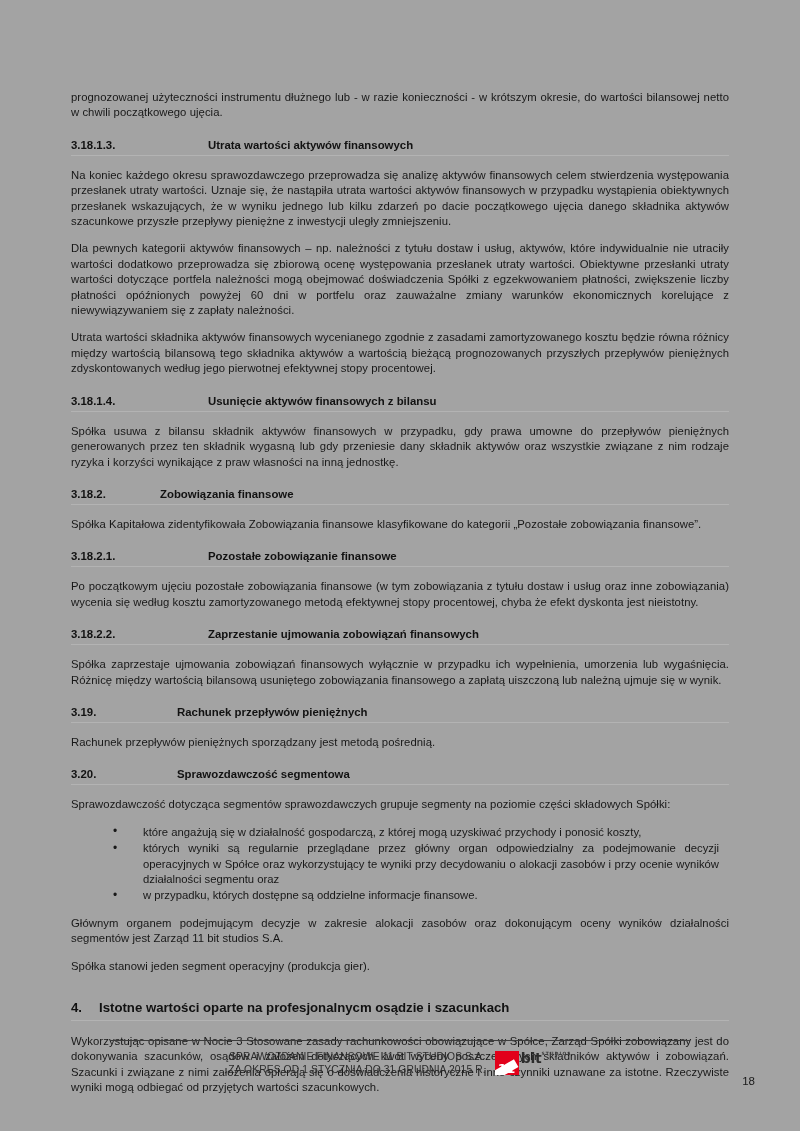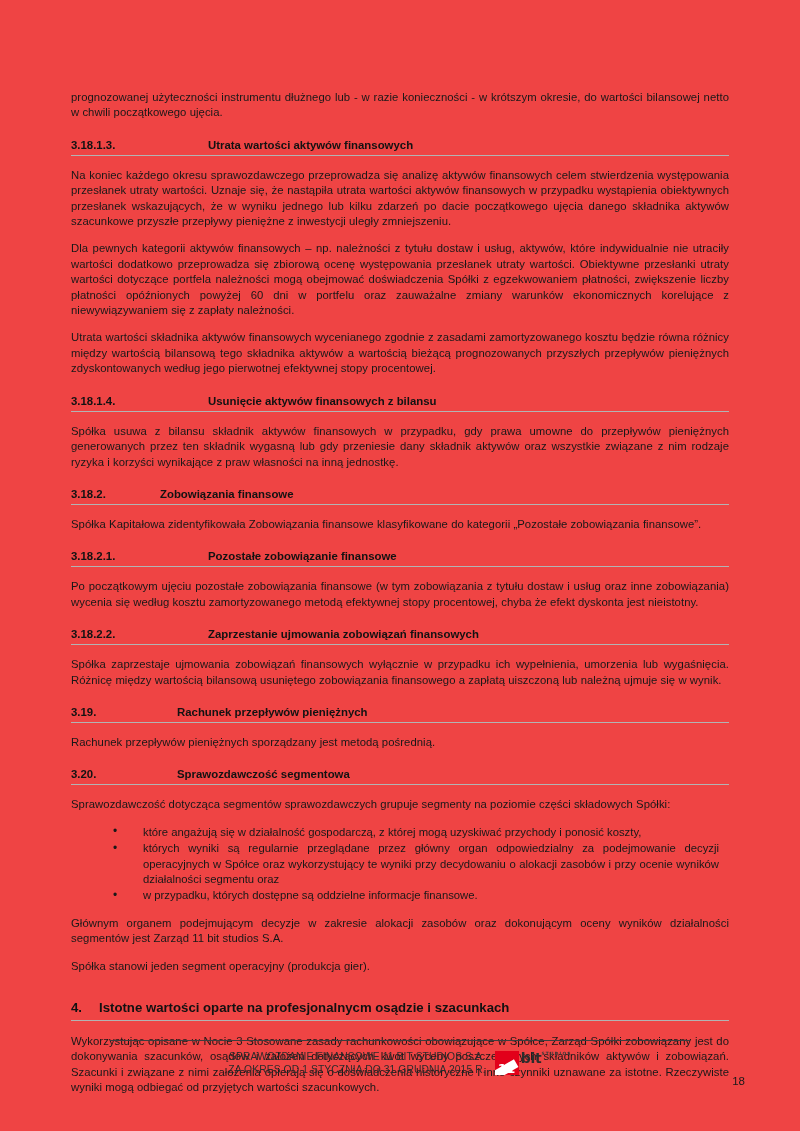--- a/index.html
+++ b/index.html
@@ -8,21 +8,21 @@
     background: #ffffff;
   }
   body {
     font-family: "Liberation Sans", sans-serif;
     color: #1a1a1a;
   }
   .page {
     position: relative;
     width: 800px;
     height: 1131px;
-    background: #ef4444;
+    background: #a3a3a3;
     box-sizing: border-box;
     overflow: hidden;
   }
   .content {
     position: absolute;
     left: 71px;
     top: 90px;
     width: 658px;
   }
 
@@ -187,21 +187,21 @@
     font-size: 4.4px;
     font-weight: bold;
     color: #3a3a3a;
     letter-spacing: 1.2px;
     line-height: 6px;
     text-align: right;
     font-family: "DejaVu Sans", sans-serif;
   }
   .page-number {
     position: absolute;
-    right: 55px;
+    right: 45px;
     top: 1075px;
     font-size: 11.5px;
     color: #1a1a1a;
   }
 </style>
 </head>
 <body>
 
 <div class="page">
 

